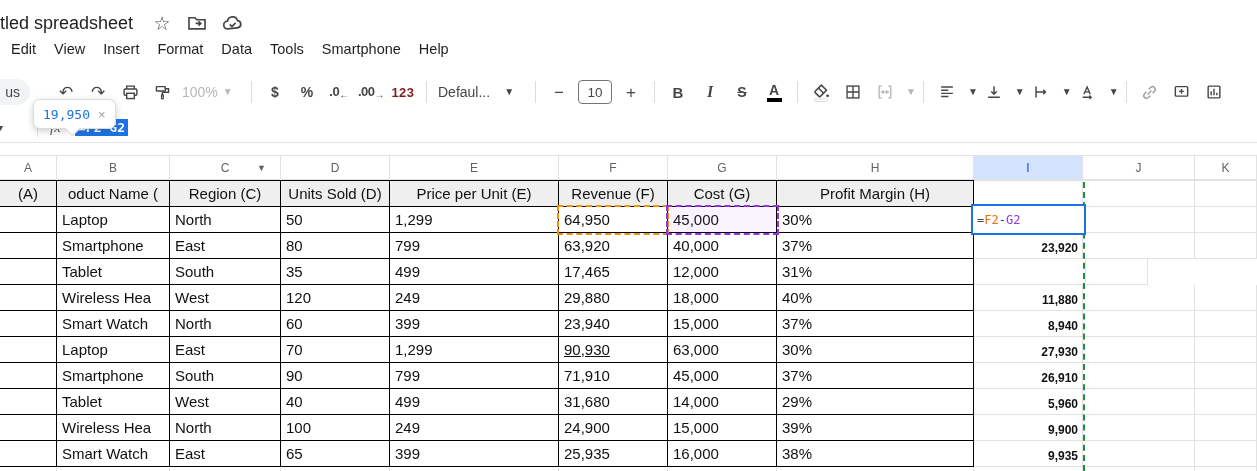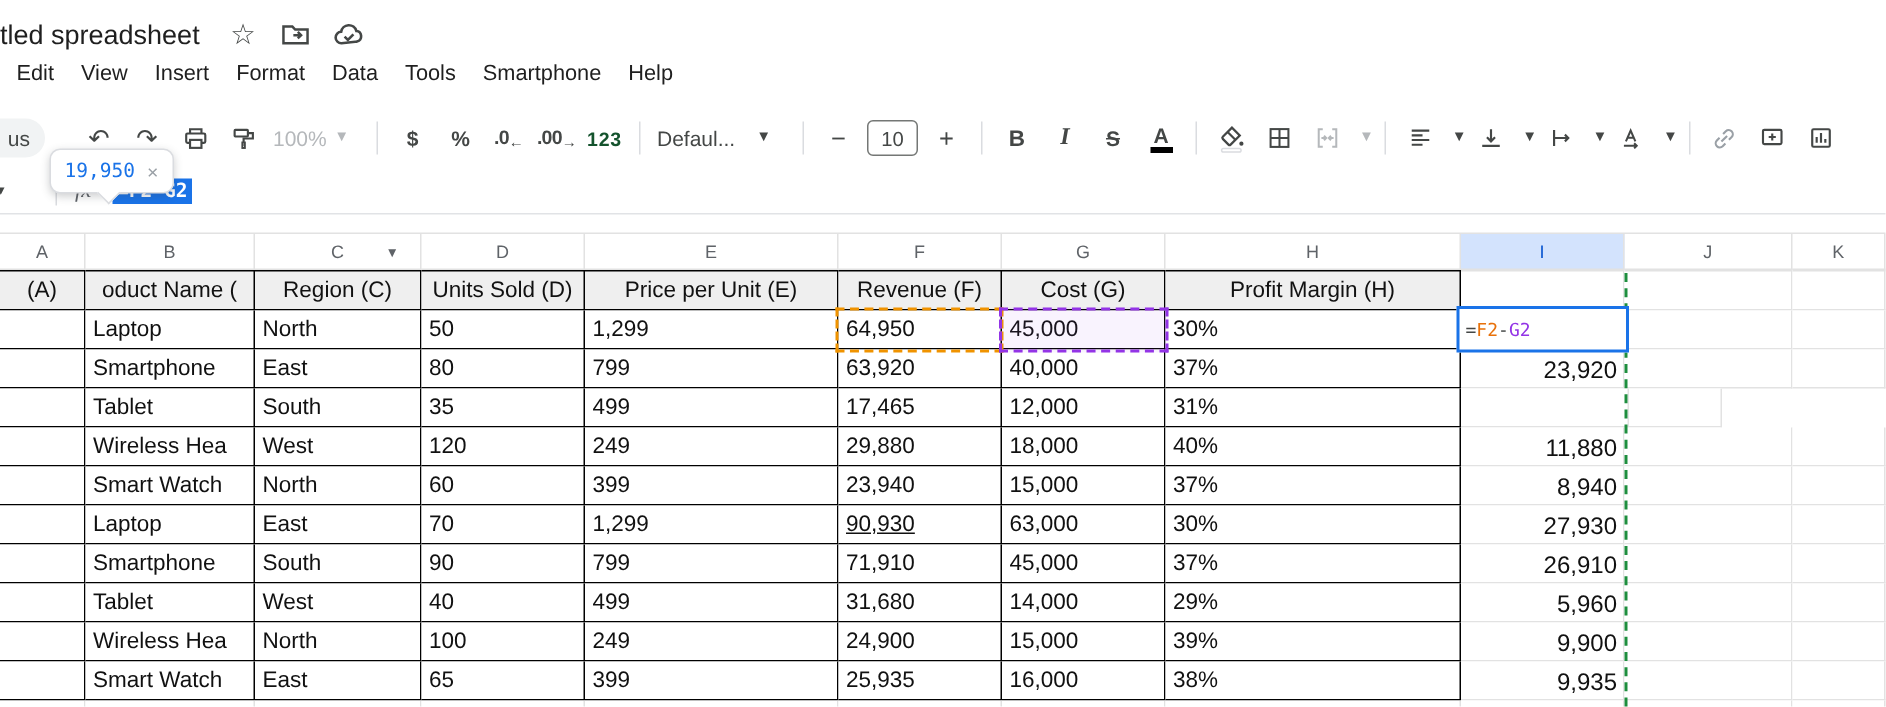--- a/index.html
+++ b/index.html
@@ -24,21 +24,21 @@
   .icon-btn svg{display:block;}
   .glyph{font-size:17px;line-height:1;color:#444746;}
   .txt-glyph{font-size:14px;font-weight:700;color:#444746;}
   .disabled{color:#b5b8bb;}
   .sep{width:1px;height:22px;background:#dadce0;margin:0 7px;flex:none;}
   .zoom-ctl{display:flex;align-items:center;color:#b5b8bb;font-size:14px;min-width:58px;margin:0 4px;}
   .caret{font-size:10px;margin-left:5px;line-height:1;}
   .font-ctl{display:flex;align-items:center;color:#444746;font-size:14px;margin:0 4px;min-width:86px;}
   .dec-ico{font-size:13px;font-weight:700;color:#444746;letter-spacing:-0.5px;}
   .dec-ico .ar{font-size:10px;vertical-align:-2px;}
-  .num123{font-size:13px;font-weight:700;color:#14532d;letter-spacing:0.5px;}
+  .num123{font-size:13px;font-weight:700;color:#7f1d1d;letter-spacing:0.5px;}
   .size-box{width:34px;height:24px;border:1px solid #747775;border-radius:4px;display:flex;align-items:center;justify-content:center;font-size:13.5px;color:#444746;margin:0 3px;box-sizing:border-box;}
   .b-ico{font-weight:700;font-size:15px;}
   .i-ico{font-style:italic;font-family:"Liberation Serif",serif;font-size:16px;font-weight:600;}
   .s-ico{font-size:14px;font-weight:600;text-decoration:line-through;}
   .a-ico{display:flex;flex-direction:column;align-items:center;line-height:1;}
   .a-ico .a{font-size:14px;font-weight:600;color:#444746;}
   .a-ico .bar{width:15px;height:3.5px;background:#000;margin-top:1.5px;}
 
   
   .fx-tooltip{position:absolute;left:33px;top:99px;height:28px;background:#fff;border:1px solid #dadce0;border-radius:7px;box-shadow:0 2px 6px rgba(60,64,67,.25);display:flex;align-items:center;padding:0 9px;z-index:40;}
@@ -59,21 +59,21 @@
   .colhead{display:flex;align-items:center;justify-content:center;font-size:12px;color:#5f6368;border-right:1px solid #e2e2e2;border-bottom:1px solid #e2e2e2;box-sizing:border-box;flex:none;position:relative;}
   .colhead.active{background:#d3e3fd;color:#0b57d0;}
   .colhead .dd{position:absolute;right:14px;top:7px;font-size:9px;color:#5f6368;}
   .grid-row{display:flex;}
   .cell{flex:none;box-sizing:border-box;white-space:nowrap;overflow:hidden;font-size:15px;color:#111;padding:0 0 0 5px;display:flex;align-items:center;background:#fff;}
   .cell.dark{border-right:1px solid #000;border-bottom:1px solid #000;}
   .cell.dark.top{border-top:1px solid #000;}
   .cell.light{border-right:1px solid #e2e2e2;border-bottom:1px solid #e2e2e2;}
   .cell.light.top{border-top:1px solid #e2e2e2;}
   .cell.hdr.dark{background:#efefef;justify-content:center;padding:0 1px;}
-  .cell.ival{justify-content:flex-end;padding:4px 4px 0 0;font-size:16px;}
+  .cell.ival{justify-content:flex-end;padding:4px 4px 0 0;font-size:12px;font-weight:bold;}
   .cell.nol{border-left:none;}
 
   
   .ov{position:absolute;box-sizing:border-box;pointer-events:none;}
   .ov-f2{left:557px;top:205px;width:112px;height:30px;border:2px dashed #f09300;z-index:10;}
   .ov-g2{left:666px;top:205px;width:113px;height:30px;border:2px dashed #9334e6;background:rgba(147,52,230,0.06);z-index:10;}
   .green-line{left:1083px;top:182px;width:0;height:289px;border-left:2px dashed #1e8e3e;z-index:8;}
   .edit-cell{position:absolute;left:971px;top:204px;width:115px;height:31px;border:2px solid #1a73e8;background:#fff;z-index:20;display:flex;align-items:center;padding-left:4px;box-sizing:border-box;font-family:"DejaVu Sans Mono",monospace;font-size:12px;}
 </style>
 </head>

